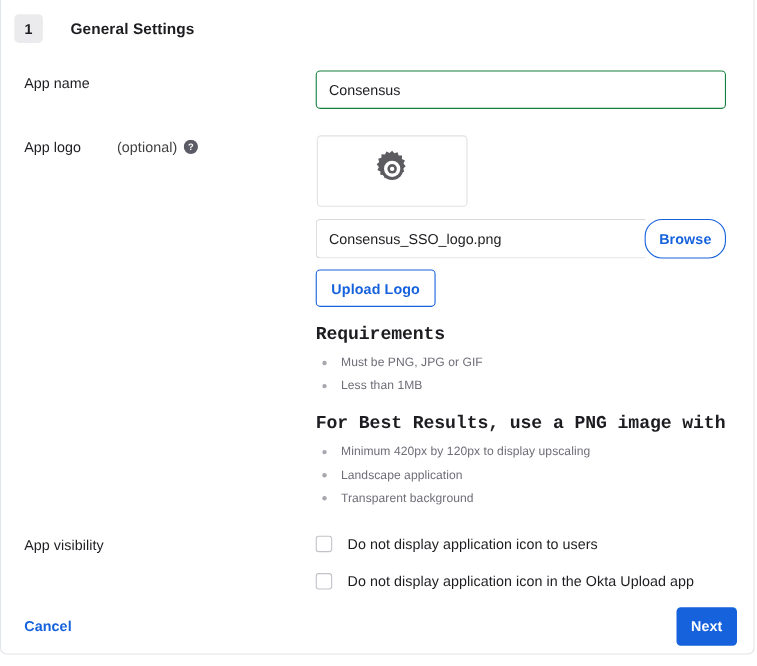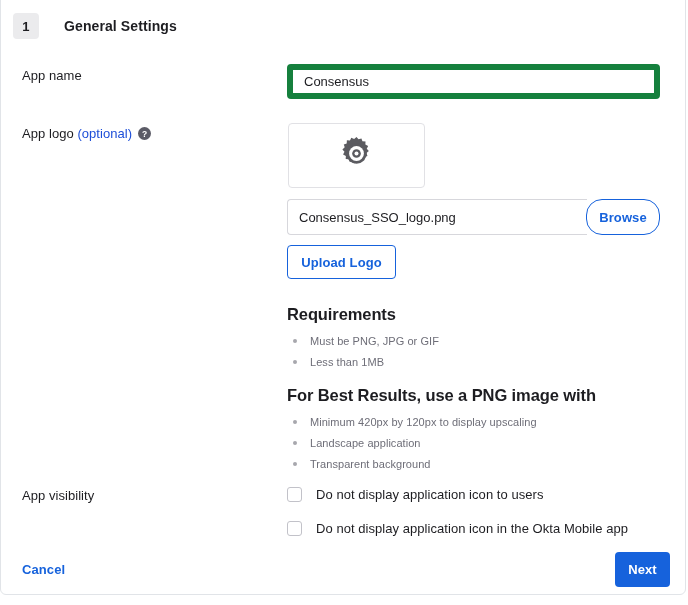--- a/index.html
+++ b/index.html
@@ -60,40 +60,41 @@
   
   .row-label {
     position: absolute;
     left: 22px;
     font-size: 13px;
     color: #1d1d21;
     letter-spacing: 0.05px;
     white-space: nowrap;
   }
   .optional-txt {
-    color: #1d4ed8;
+    color: #404040;
+    margin-left: 29px;
   }
   .help-icon {
     display: inline-block;
     vertical-align: -2px;
     margin-left: 6px;
     width: 13px;
     height: 13px;
   }
 
   
   .lbl-appname { top: 68px; }
   .input-appname {
     position: absolute;
     left: 287px;
     top: 64px;
     width: 373px;
     height: 35px;
     box-sizing: border-box;
-    border: 6px solid #15803d;
+    border: 1px solid #15803d;
     border-radius: 4px;
     background: #fff;
     font-family: "Liberation Sans", sans-serif;
     font-size: 13px;
     color: #1d1d21;
     padding: 0 11px;
     outline: none;
   }
 
   
@@ -179,22 +180,23 @@
   .req-block {
     position: absolute;
     left: 287px;
     top: 289px;
     width: 380px;
   }
   .req-head {
     font-size: 16.5px;
     font-weight: bold;
     color: #1d1d21;
-    margin: 16px 0 7px 0;
+    margin: 5px 0 7px 0;
     letter-spacing: -0.1px;
+    font-family: Liberation Mono, monospace;
   }
   .req-head.second { margin-top: 14px; }
   ul.req-list {
     list-style: none;
     margin: 0;
     padding: 0;
   }
   ul.req-list li {
     position: relative;
     padding-left: 23px;
@@ -330,18 +332,18 @@
   </div>
 
   <div class="row-label lbl-visibility">App visibility</div>
 
   <div class="cb-row r1">
     <span class="checkbox"></span>
     <span class="cb-label">Do not display application icon to users</span>
   </div>
   <div class="cb-row r2">
     <span class="checkbox"></span>
-    <span class="cb-label">Do not display application icon in the Okta Mobile app</span>
+    <span class="cb-label">Do not display application icon in the Okta Upload app</span>
   </div>
 
   <a class="cancel-link">Cancel</a>
   <button class="next-btn">Next</button>
 </div>
 
 </body></html>

